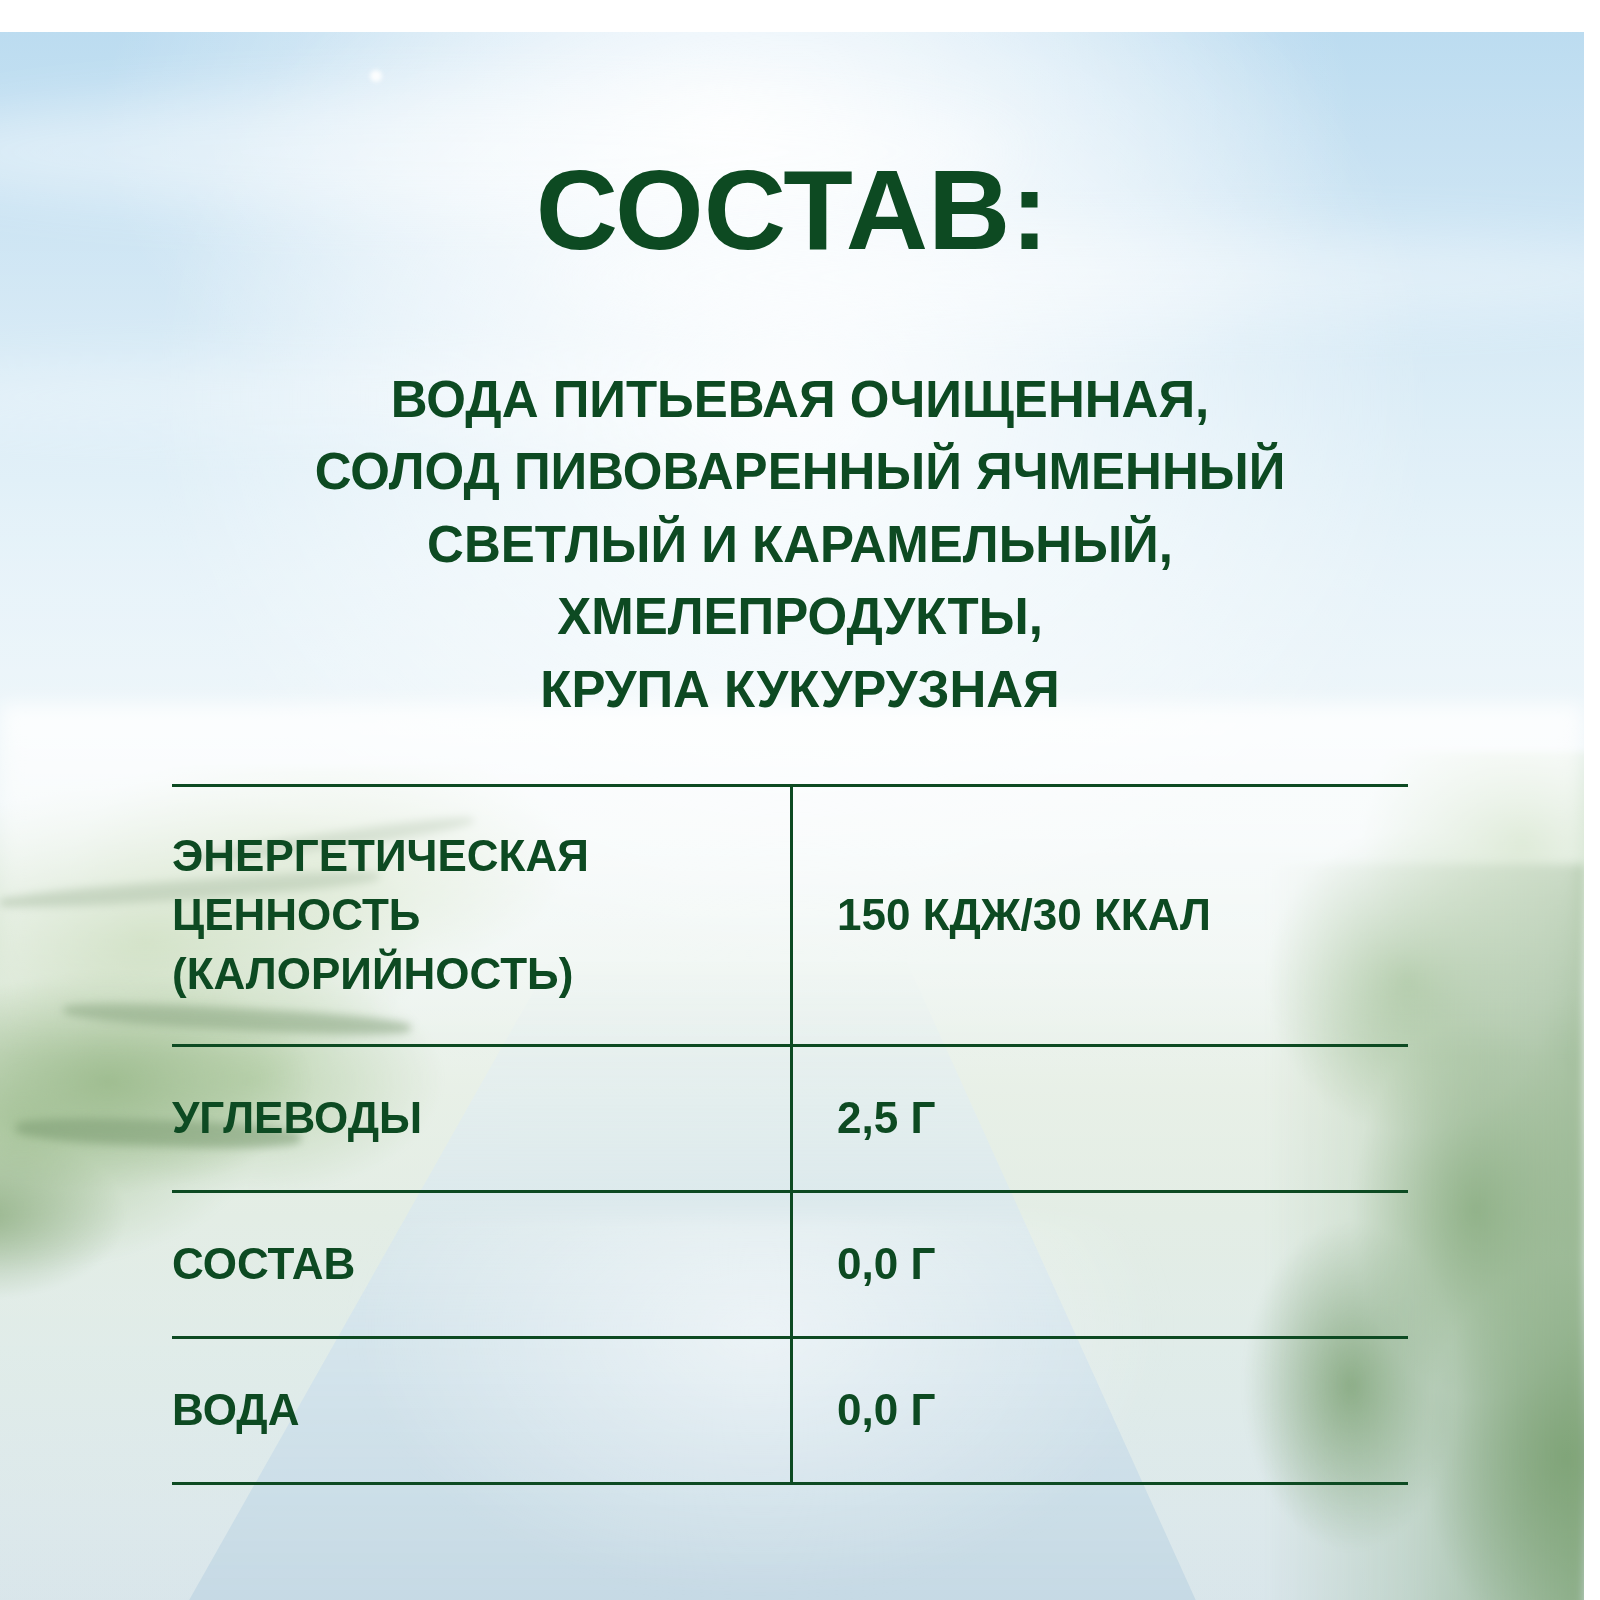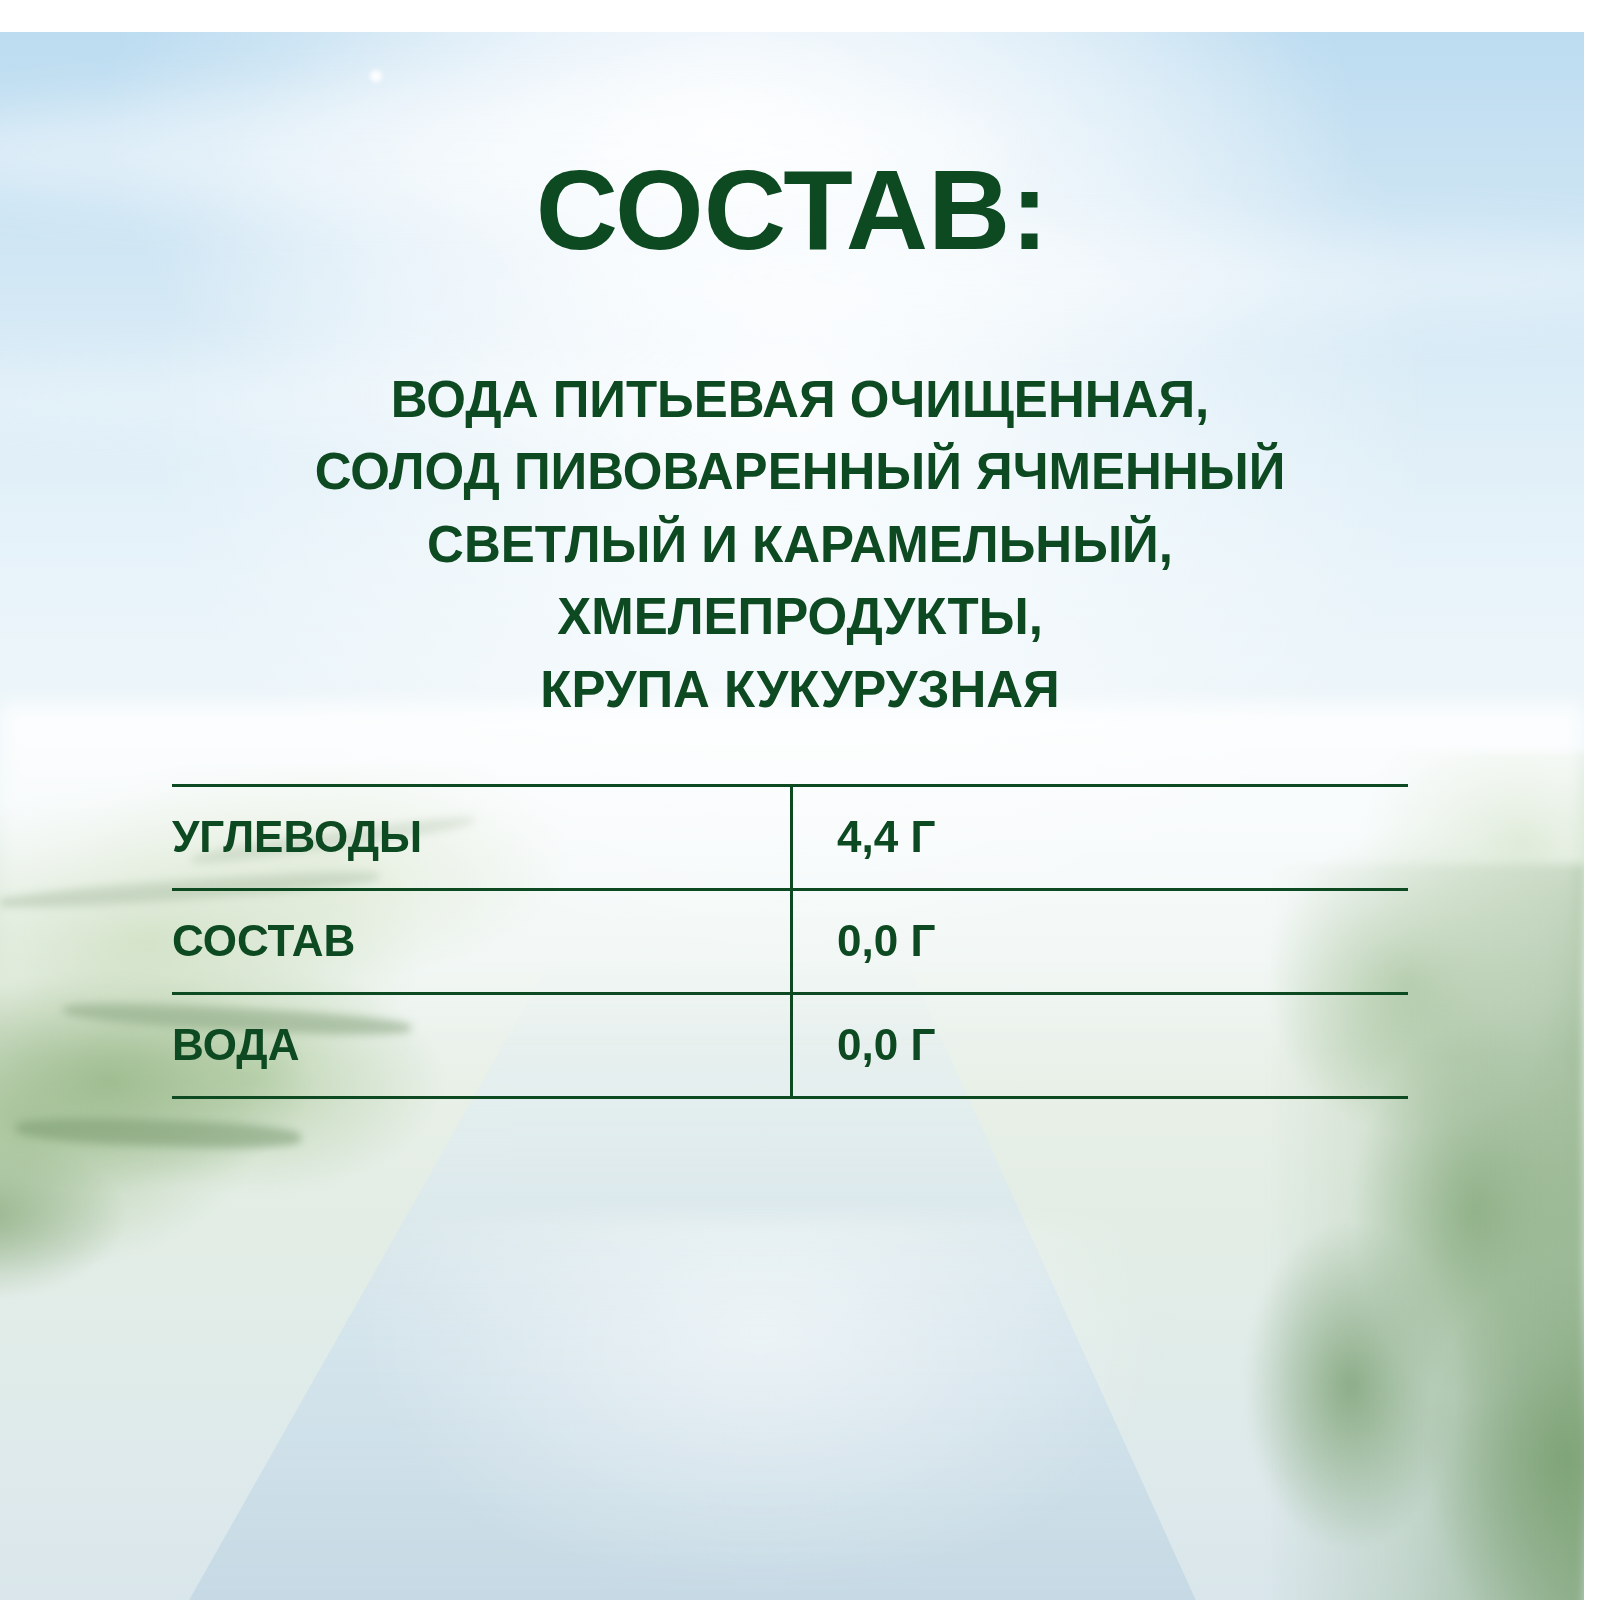--- a/index.html
+++ b/index.html
@@ -218,21 +218,21 @@
   }
   .nutri-table tr:last-child {
     border-bottom: 3px solid #0d4a22;
   }
   .nutri-table td {
     font-size: 44px;
     font-weight: bold;
     color: #0d4a22;
     vertical-align: middle;
     line-height: 1.34;
-    padding: 21px 0;
+    padding: 42px 0;
   }
   .nutri-table td.label {
     width: 590px;
     padding-right: 28px;
     border-right: 3px solid #0d4a22;
   }
   .nutri-table td.value {
     padding-left: 44px;
   }
   .row-energy td { padding: 40px 0; }
@@ -269,23 +269,27 @@
 
     <div class="ingredients">ВОДА ПИТЬЕВАЯ ОЧИЩЕННАЯ,
 СОЛОД ПИВОВАРЕННЫЙ ЯЧМЕННЫЙ
 СВЕТЛЫЙ И КАРАМЕЛЬНЫЙ,
 ХМЕЛЕПРОДУКТЫ,
 КРУПА КУКУРУЗНАЯ</div>
 
     <div class="nutrition">
       <table class="nutri-table">
         <tbody>
+          <tr class="row-energy">
+            <td class="label">ЭНЕРГЕТИЧЕСКАЯ ЦЕННОСТЬ (КАЛОРИЙНОСТЬ)</td>
+            <td class="value">150 КДЖ/30 ККАЛ</td>
+          </tr>
           <tr>
             <td class="label">УГЛЕВОДЫ</td>
-            <td class="value">4,4 Г</td>
+            <td class="value">2,5 Г</td>
           </tr>
           <tr>
             <td class="label">СОСТАВ</td>
             <td class="value">0,0 Г</td>
           </tr>
           <tr>
             <td class="label">ВОДА</td>
             <td class="value">0,0 Г</td>
           </tr>
         </tbody>

